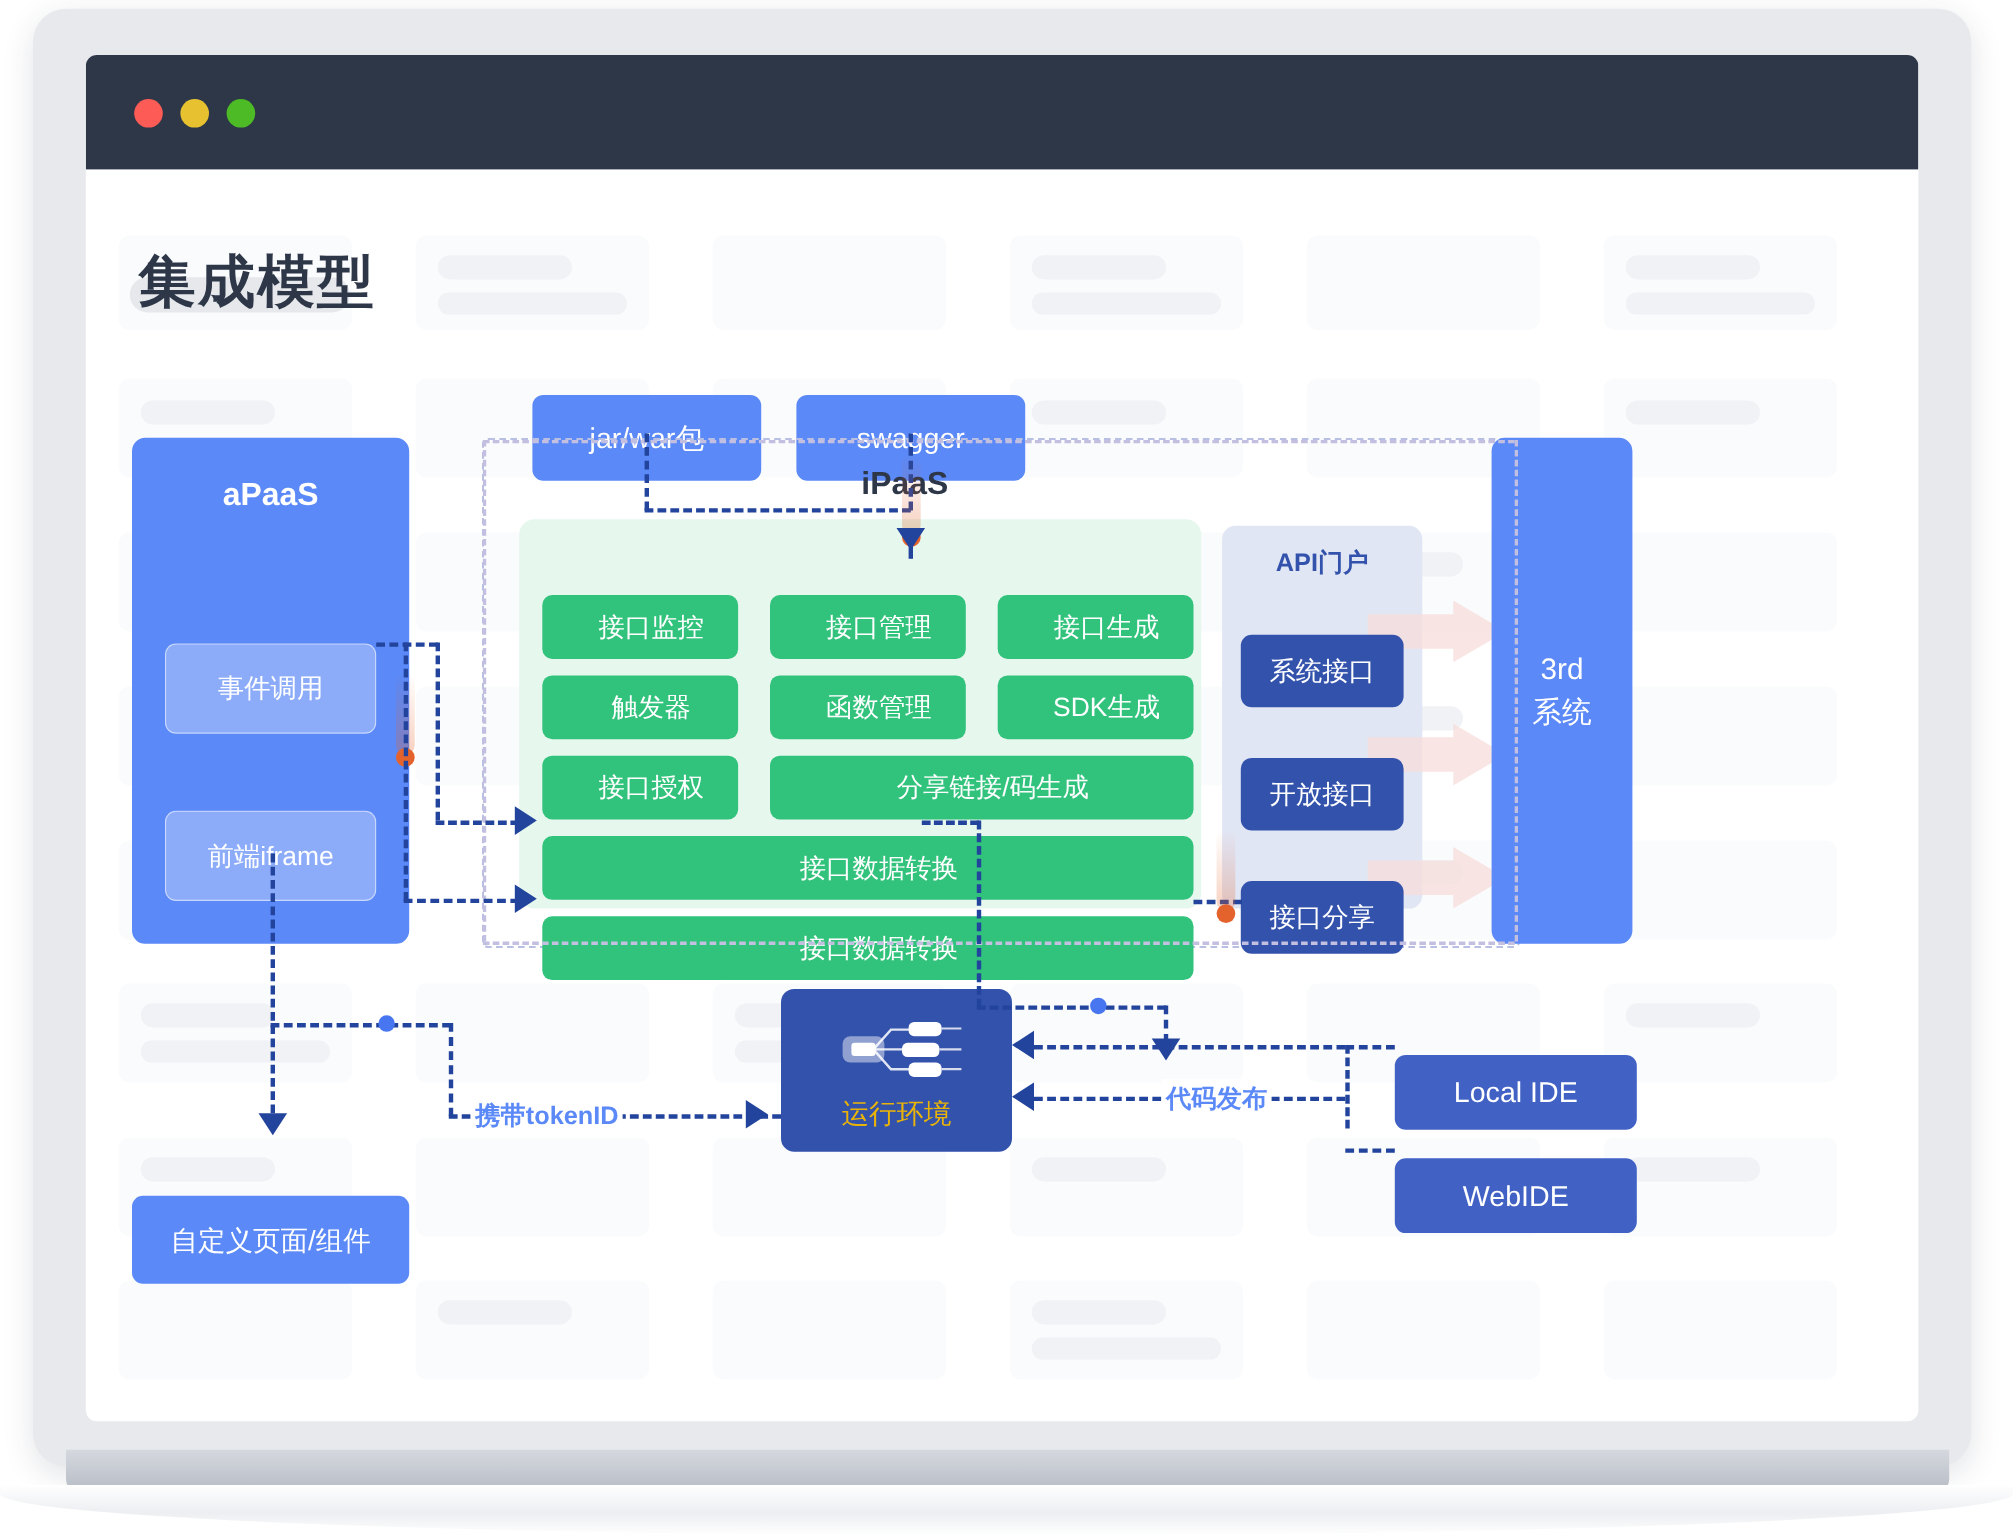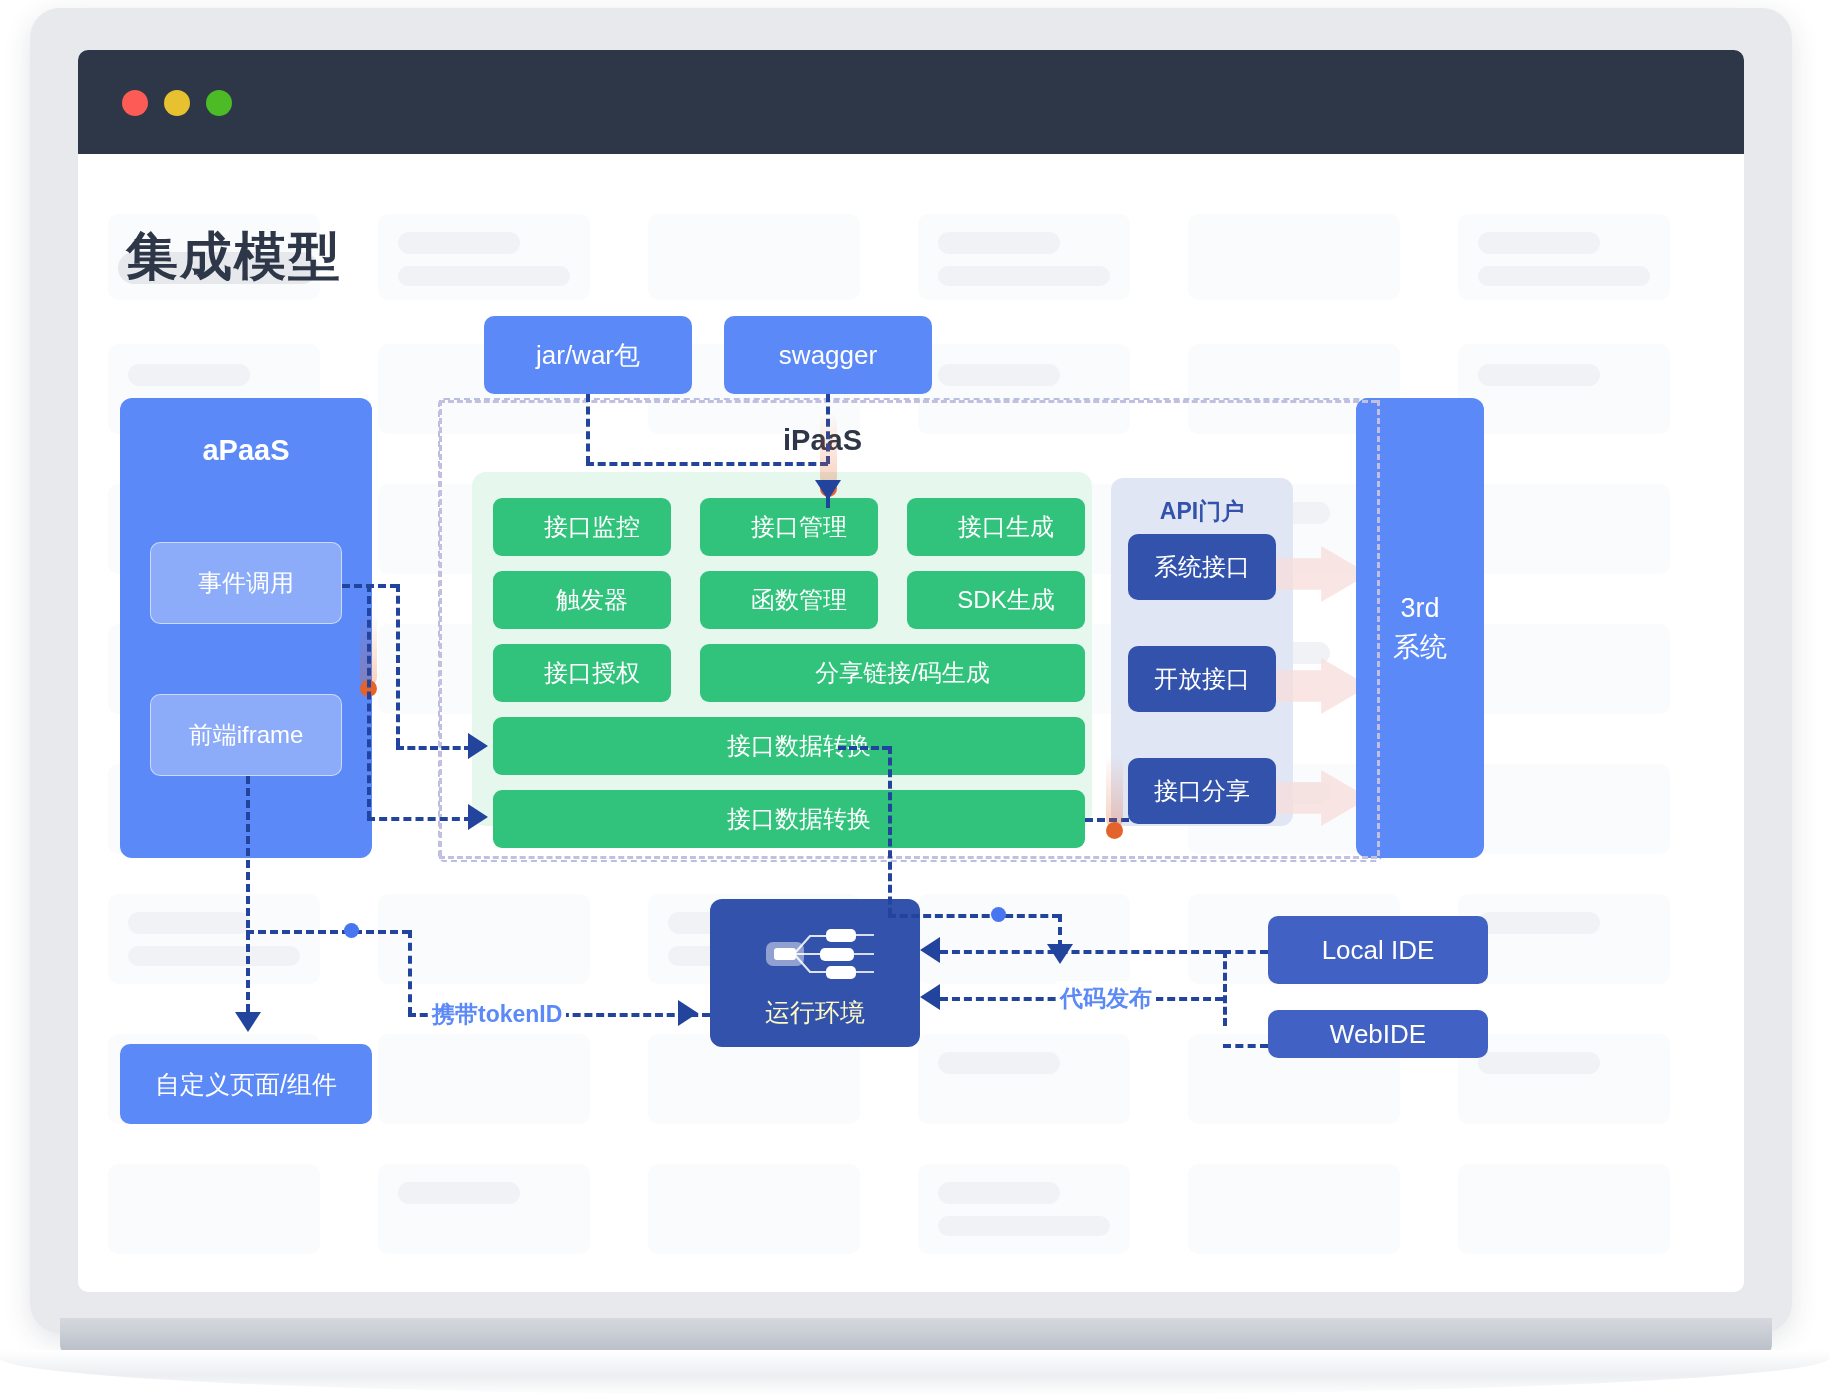--- a/index.html
+++ b/index.html
@@ -77,20 +77,21 @@
   }
 
   
   .node {
     position: absolute;
     display: flex; align-items: center; justify-content: center;
     text-align: center;
     color: #ffffff;
     border-radius: 10px;
     box-sizing: border-box;
+    margin-top: 43px;
   }
   .blue-node   { background: #5b89f7; }
   .dark-node   { background: #3352ac; }
   .ide-node    { background: #4161c4; }
   .green-node  { background: #31c27c; border-radius: 9px; padding-left: 20px; }
   .soft-node   { background: rgba(255,255,255,.30); border: 1px solid rgba(255,255,255,.55); }
 
   
   #apaas {
     position: absolute; left: 42px; top: 244px;
@@ -146,21 +147,21 @@
   }
 
   
   #runtime {
     position: absolute; left: 632px; top: 745px;
     width: 210px; height: 148px;
     background: #3352ac; border-radius: 12px;
   }
   #runtime-label {
     position: absolute; left: 0; bottom: 18px; width: 100%;
-    text-align: center; color: #fef9c3; font-size: 25px;
+    text-align: center; color: #eab308; font-size: 25px;
   }
   #runtime-icon { position: absolute; left: 52px; top: 24px; width: 115px; height: 62px; }
 
   
   .dl { position: absolute; }  
   .dl.h { border-top: 4px dashed #22449c; height: 0; }
   .dl.v { border-left: 4px dashed #22449c; width: 0; }
   .dl.lav-h { border-top: 3px dashed #c3bfe0; height: 0; }
   .dl.lav-v { border-left: 3px dashed #c3bfe0; width: 0; }
 
@@ -383,21 +384,21 @@
           <rect x="58" y="25" width="34" height="13" rx="5" fill="#ffffff"></rect>
           <rect x="64" y="43" width="30" height="13" rx="5" fill="#ffffff"></rect>
           <path d="M94 12 L112 12 M92 31 L112 31 M94 49 L112 49" stroke="#ffffff" stroke-width="2" opacity=".8"></path>
         </svg>
         <div id="runtime-label">运行环境</div>
       </div>
 
       <div class="node ide-node" style="left:1190px; top:762px; width:220px; height:68px; font-size:26px;">
         <span>Local IDE</span>
       </div>
-      <div class="node ide-node" style="left:1190px; top:856px; width:220px; height:48px; font-size:26px;">
+      <div class="node ide-node" style="left:1190px; top:856px; width:220px; height:68px; font-size:26px;">
         <span>WebIDE</span>
       </div>
 
       <div class="dl lav-v" style="left:361px; top:246px; height:456px;"></div>
       <div class="dl lav-h" style="left:361px; top:246px; width:938px;"></div>
       <div class="dl lav-v" style="left:1299px;top:246px; height:456px;"></div>
       <div class="dl lav-h" style="left:361px; top:702px; width:938px;"></div>
 
       <div class="dl v" style="left:508px; top:240px; height:70px;"></div>
       <div class="dl h" style="left:508px; top:308px; width:242px;"></div>

